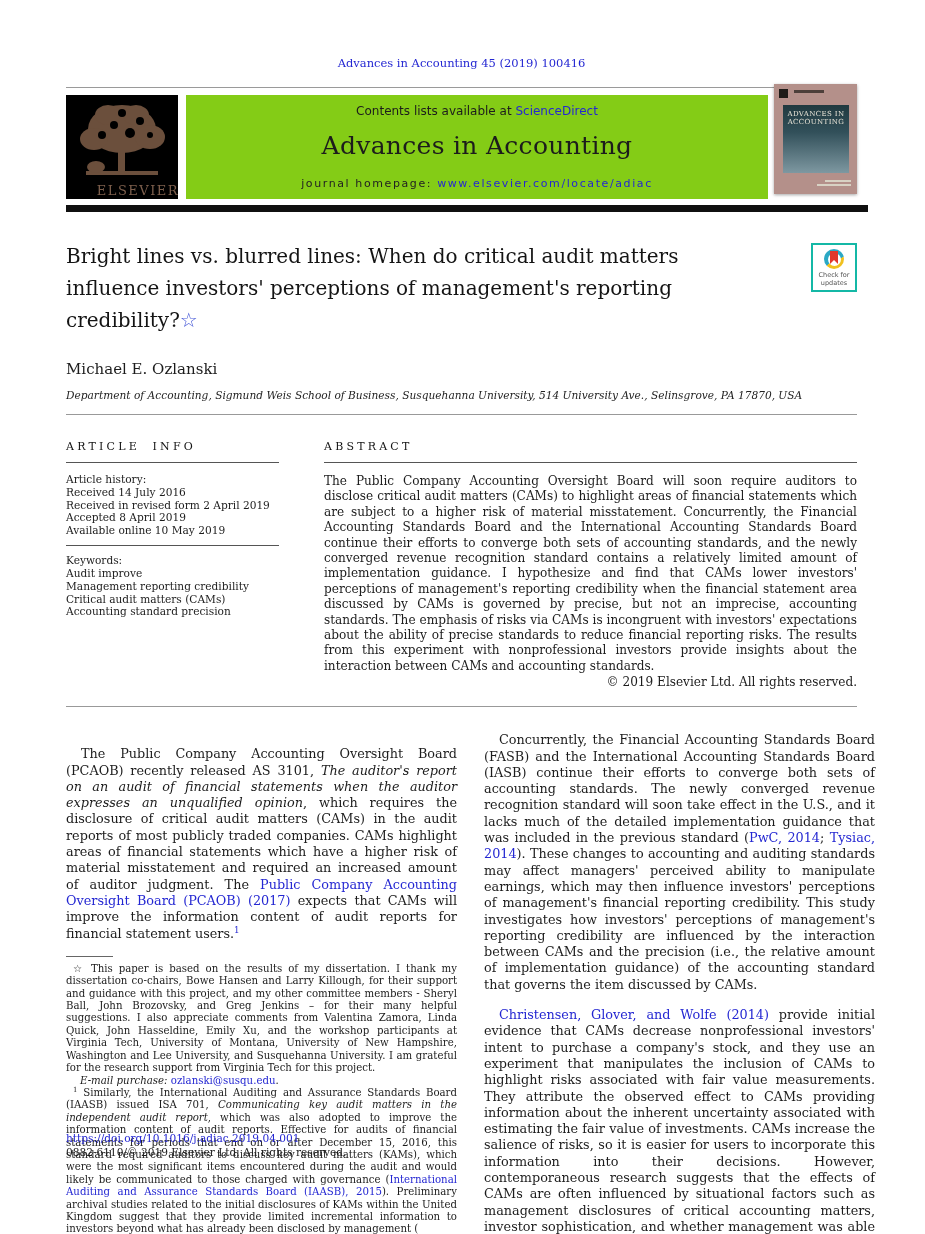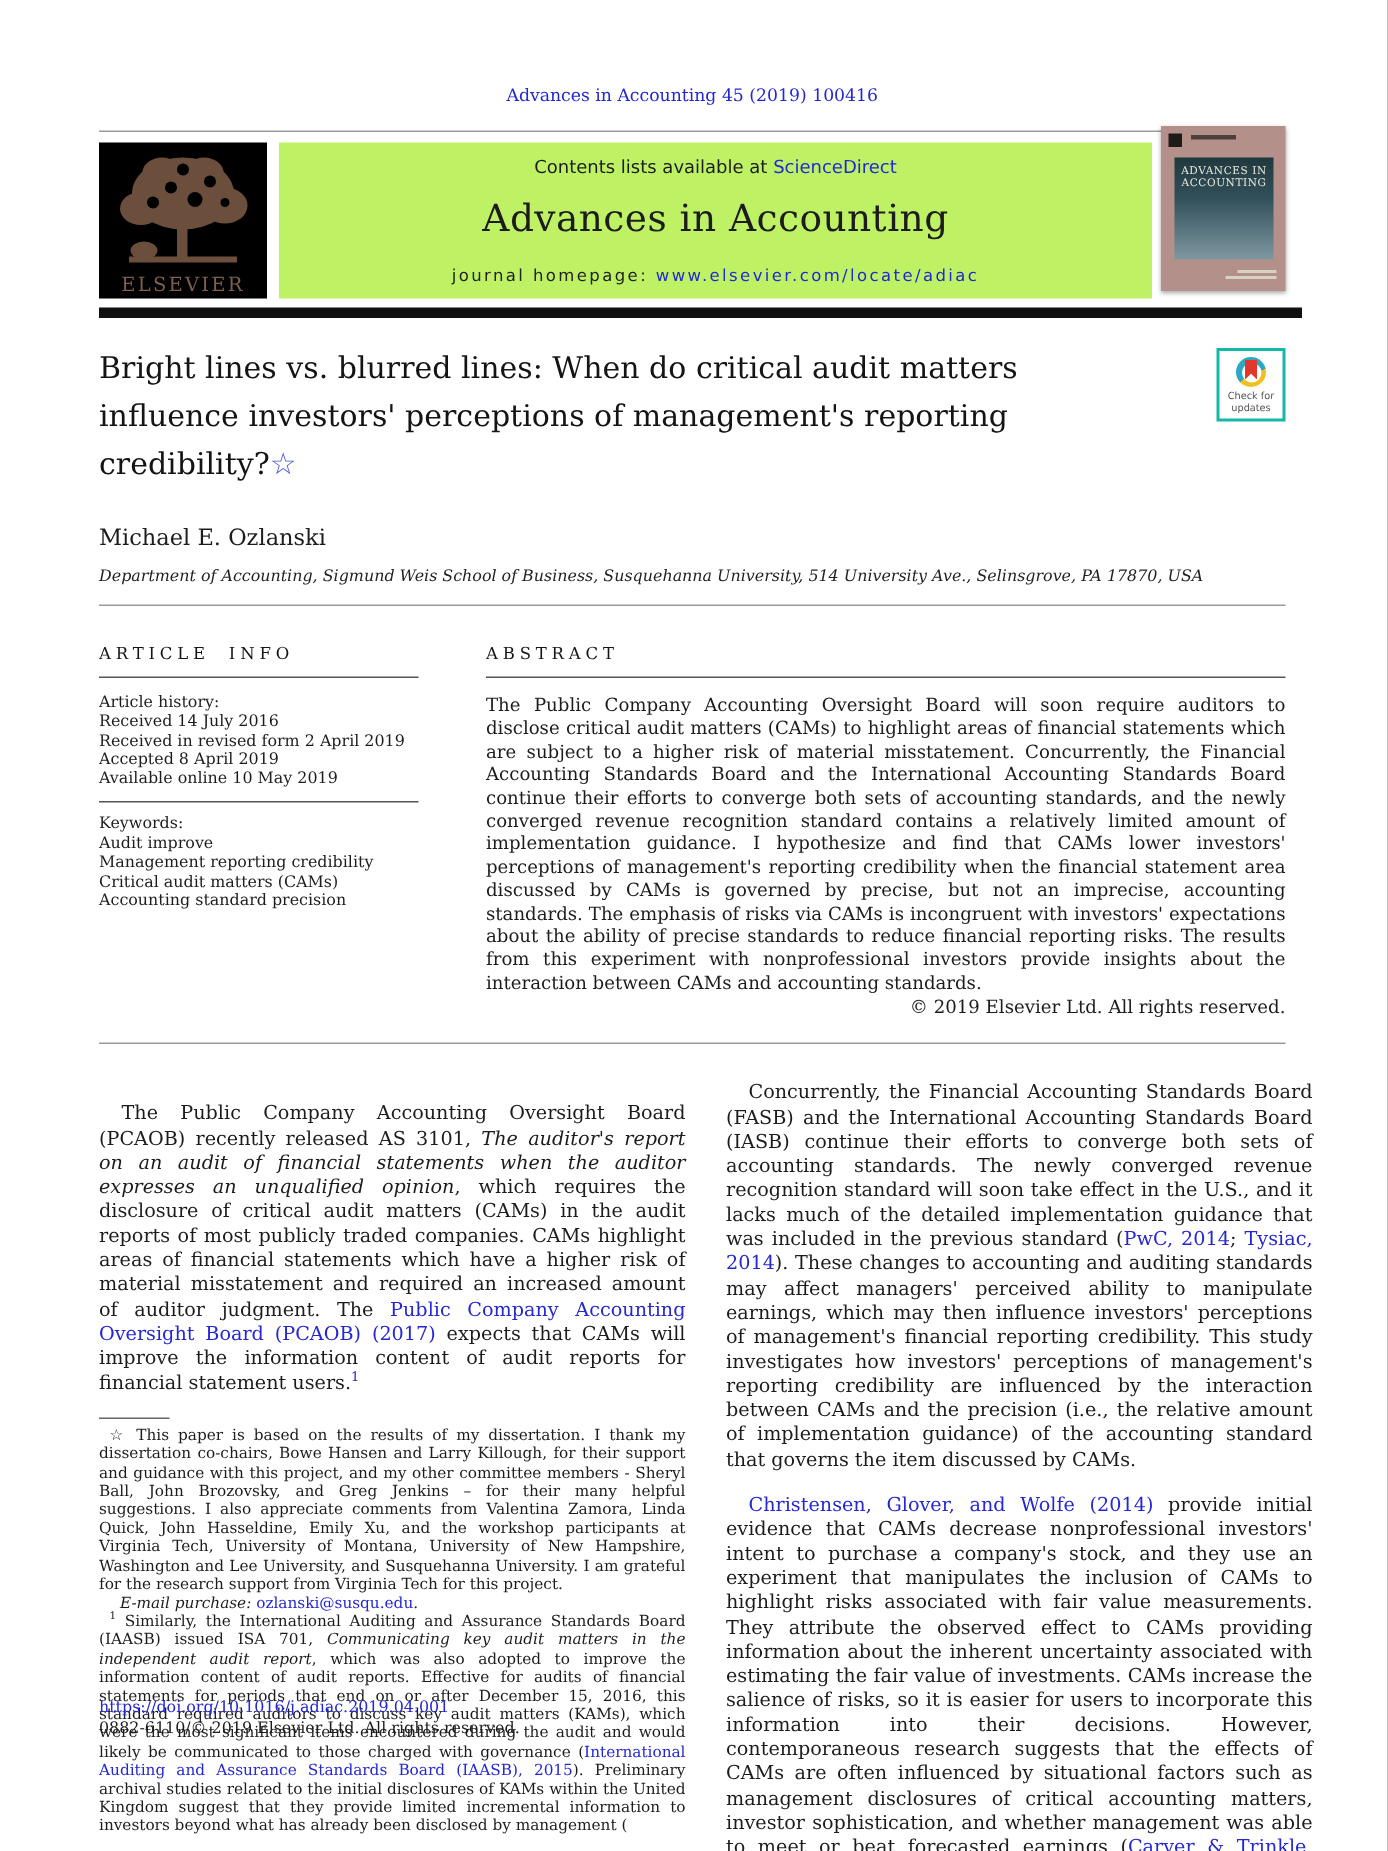--- a/index.html
+++ b/index.html
@@ -11,40 +11,40 @@
   em{font-style:italic;}
   sup{font-size:68%;vertical-align:super;line-height:0;}
 
   
   .citation-line{padding-top:56px;text-align:center;font-size:11.5px;}
   .top-rule{border-top:1.5px solid #9a9a9a;margin-top:17px;width:712px;}
 
   
   .header-row{display:flex;margin-top:7px;align-items:flex-start;}
   .elsevier-box{width:112px;height:104px;background:#000;position:relative;flex:none;}
-  .elsevier-word{position:absolute;bottom:1px;left:0;width:100%;text-align:center;
+  .elsevier-word{position:absolute;bottom:1px;left:16px;width:100%;text-align:center;
                  color:#7d5f4d;font-size:13px;letter-spacing:1.5px;}
-  .band{flex:1;margin-left:8px;margin-right:6px;background:#bef264;text-align:center;
+  .band{flex:1;margin-left:8px;margin-right:6px;background:#84cc16;text-align:center;
         position:relative;height:104px;}
   .contents-line{font-size:12px;padding-top:9px;}
   .journal-big{font-size:25px;margin-top:13px;letter-spacing:.3px;}
   .homepage-line{position:absolute;bottom:9px;left:0;width:100%;font-size:11px;letter-spacing:1.6px;color:#222;}
   .cover-box{width:83px;height:110px;margin-top:-11px;background:#b4908a;position:relative;
              flex:none;box-shadow:0 1px 3px rgba(0,0,0,.35);}
   .cover-logo{position:absolute;top:5px;left:5px;width:9px;height:9px;background:#1e1b18;}
   .cover-toptext{position:absolute;top:6px;left:20px;width:30px;height:3px;background:#4d3f3a;}
   .cover-panel{position:absolute;left:9px;right:8px;top:21px;bottom:21px;
                background:linear-gradient(180deg,#20393f 0%,#32505a 40%,#7e98a1 100%);}
   .cover-title{color:#ece7da;font-size:7px;line-height:8px;text-align:center;padding:5px 2px 0;
                letter-spacing:.4px;}
   .cover-line{position:absolute;right:6px;height:2px;background:#d8d2c4;}
   .black-bar{height:7px;background:#101010;margin-top:6px;width:802px;}
 
   
-  .title-row{display:flex;justify-content:space-between;margin-top:17px;}
+  .title-row{display:flex;justify-content:space-between;margin-top:28px;}
   .article-title{width:700px;font-weight:400;font-size:20px;line-height:32px;margin:0;color:#141414;}
   .title-star{color:#4a5cd8;}
   .badge{width:46px;height:49px;border:2px solid #14b8a6;background:#fff;margin-top:3px;
          display:flex;flex-direction:column;align-items:center;padding-top:4px;box-sizing:border-box;cursor:pointer;}
   .badge-ring{width:20px;height:20px;border-radius:50%;position:relative;
               background:conic-gradient(#2ba8c4 0 22%,#f0c01f 22% 63%,#2ba8c4 63% 100%);}
   .badge-ring::after{content:"";position:absolute;left:3.5px;top:3.5px;width:13px;height:13px;
                      border-radius:50%;background:#fff;}
   .badge-mark{position:absolute;left:6px;top:2px;width:8px;height:13px;background:#e2372b;z-index:2;
               clip-path:polygon(0 0,100% 0,100% 100%,50% 70%,0 100%);}

